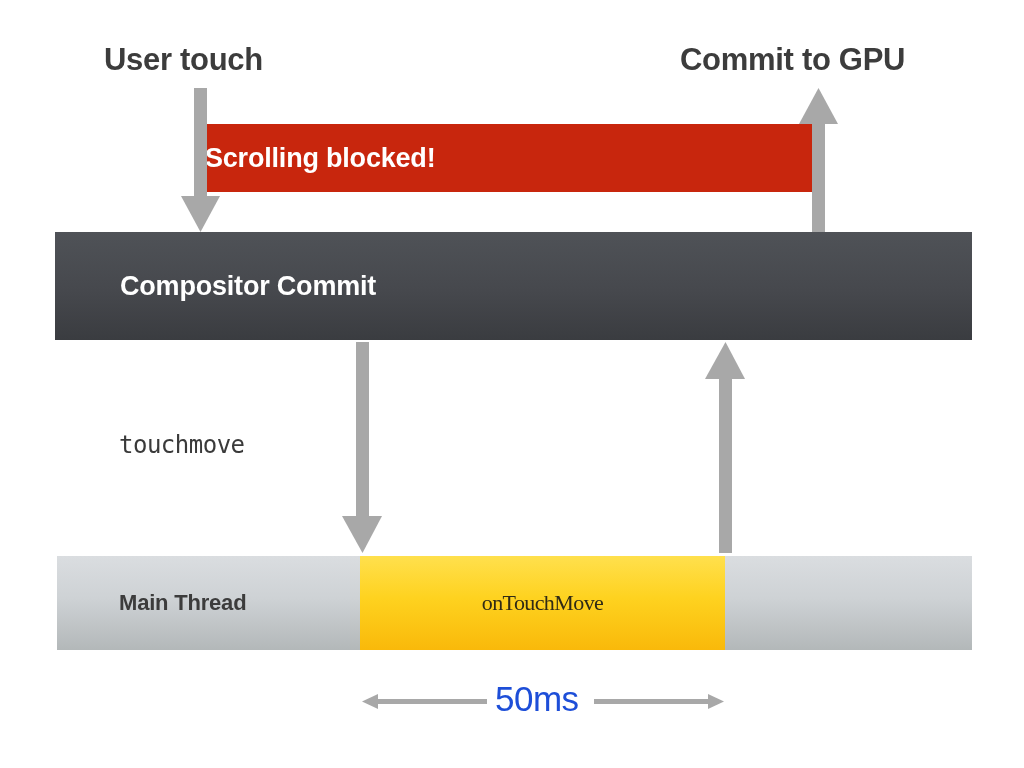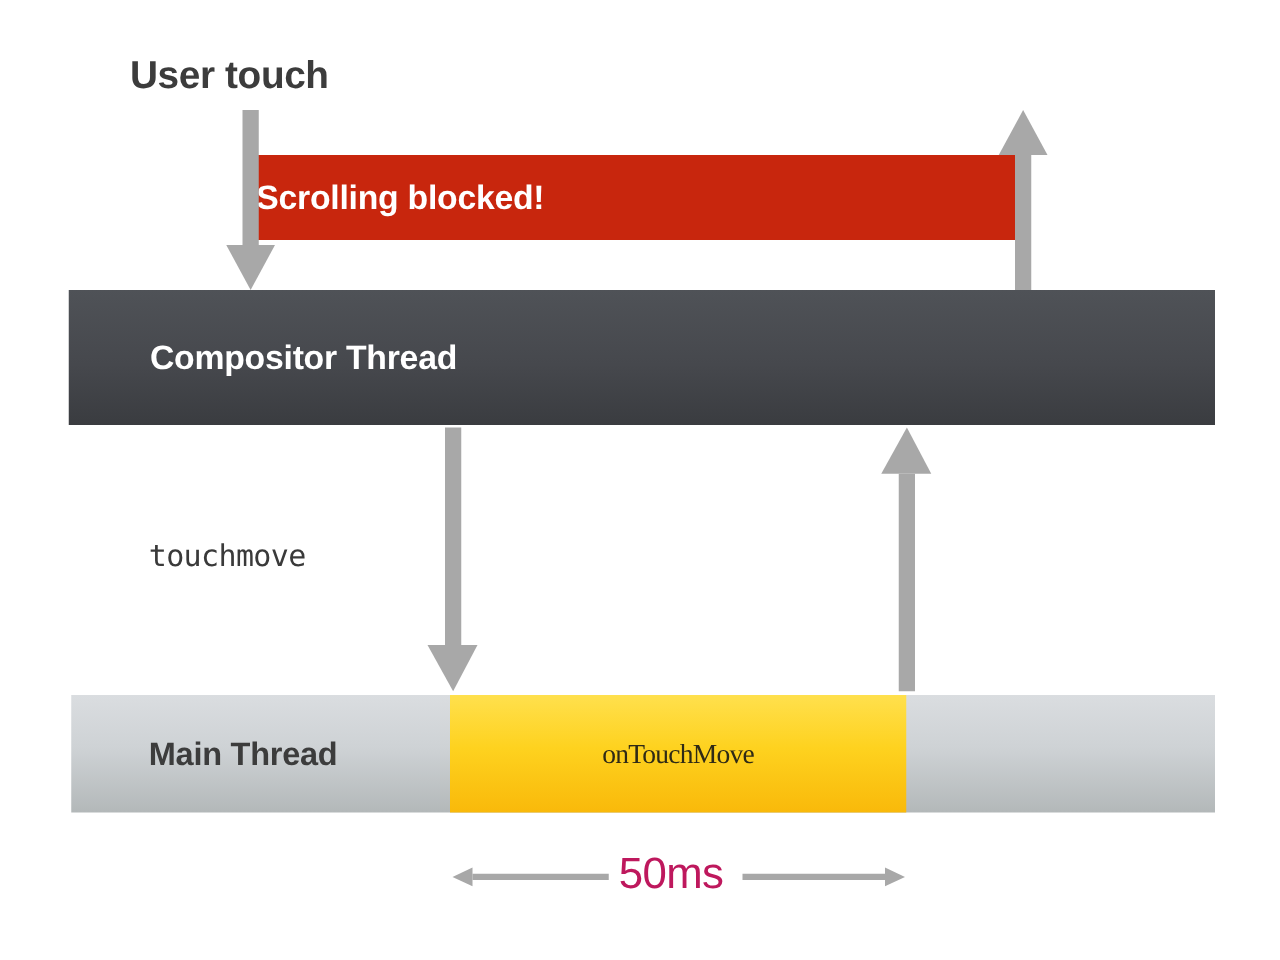--- a/index.html
+++ b/index.html
@@ -92,21 +92,21 @@
     left: 57px;
     top: 556px;
     width: 915px;
     height: 94px;
     background: linear-gradient(to bottom, #dadde0 0%, #ced2d5 45%, #b3b8b9 100%);
     justify-content: flex-start;
   }
   #bar-main .bar-text {
     font-family: "Liberation Sans", sans-serif;
     font-weight: bold;
-    font-size: 26px;
+    font-size: 22px;
     color: #3c3c3c;
     margin-left: 62px;
     letter-spacing: -0.2px;
     white-space: nowrap;
     position: relative;
     z-index: 2;
   }
 
   #block-ontouchmove {
     position: absolute;
@@ -139,43 +139,44 @@
     z-index: 4;
   }
 
   
   #measure-label {
     position: absolute;
     left: 487px;
     top: 681px;
     font-family: "Liberation Sans", sans-serif;
     font-size: 35px;
-    color: #be185d;
+    color: #1d4ed8;
     letter-spacing: -0.5px;
     white-space: nowrap;
     line-height: 1;
     z-index: 5;
     background: #ffffff;
     padding: 0 8px;
   }
 </style>
 </head>
 <body>
 
 <div id="stage">
 
   <div class="hdr-label" id="label-user-touch">User touch</div>
 
+  <div class="hdr-label" id="label-commit-gpu">Commit to GPU</div>
 
   <div class="bar" id="bar-blocked">
     <span class="bar-text">Scrolling blocked!</span>
   </div>
 
   <div class="bar" id="bar-compositor">
-    <span class="bar-text">Compositor Thread</span>
+    <span class="bar-text">Compositor Commit</span>
   </div>
 
   <div class="mono-label" id="label-touchmove">touchmove</div>
 
   <div class="bar" id="bar-main">
     <span class="bar-text">Main Thread</span>
   </div>
 
   <div id="block-ontouchmove">
     <span class="bar-text">onTouchMove</span>

